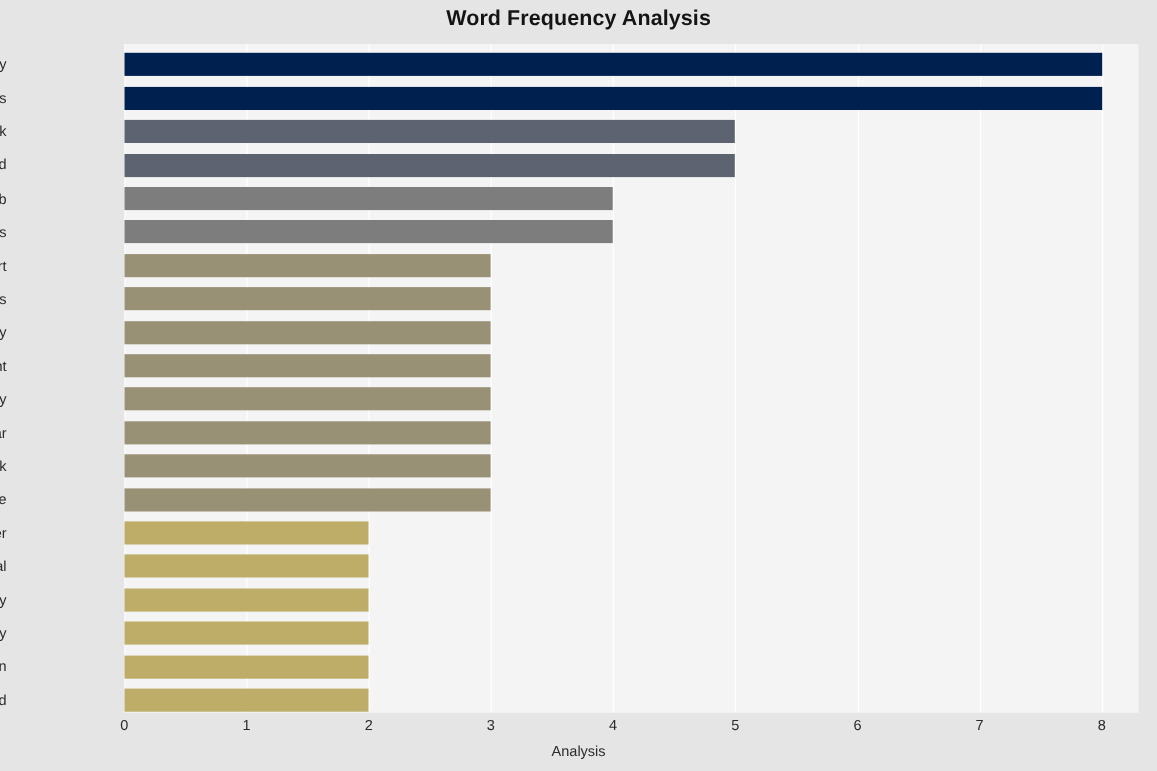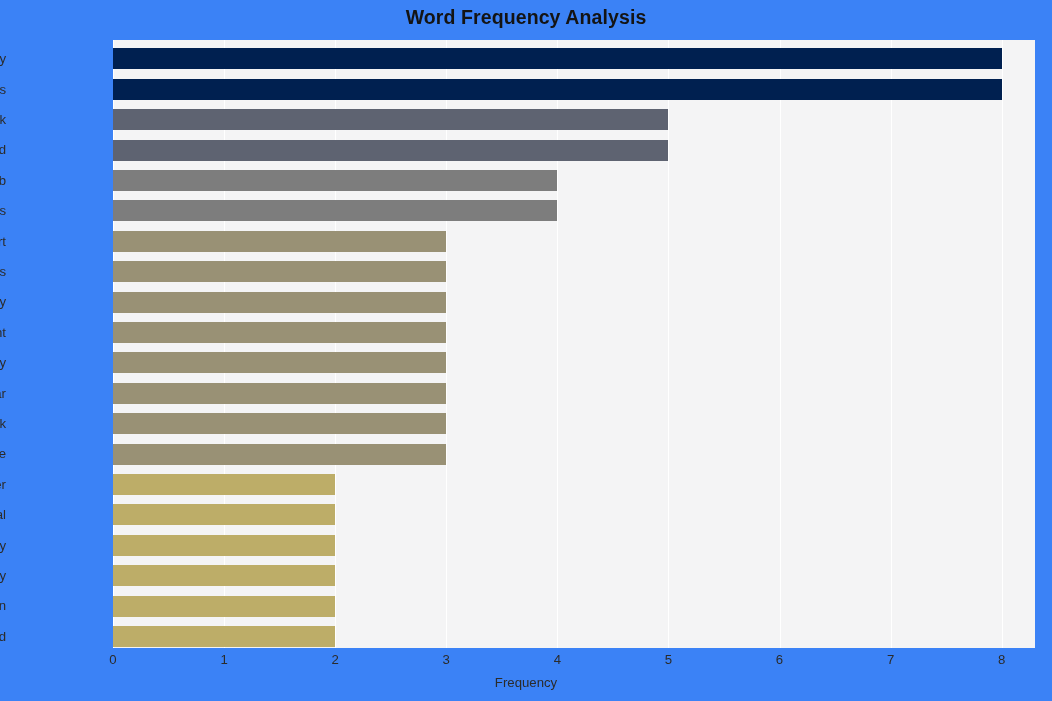--- a/index.html
+++ b/index.html
@@ -10,21 +10,21 @@
   body {
     width: 1052px;
     height: 701px;
     font-family: "Liberation Sans", sans-serif;
     overflow: hidden;
   }
   #chart-root {
     position: relative;
     width: 1052px;
     height: 701px;
-    background: #3b82f6;
+    background: #e5e5e5;
   }
   #chart-title {
     position: absolute;
     left: 0;
     top: 6px;
     width: 1052px;
     text-align: center;
     font-size: 19.5px;
     font-weight: bold;
     color: #141414;
@@ -203,14 +203,14 @@
       <div class="xtick" style="left: 224.084px;">1</div>
       <div class="xtick" style="left: 335.169px;">2</div>
       <div class="xtick" style="left: 446.253px;">3</div>
       <div class="xtick" style="left: 557.337px;">4</div>
       <div class="xtick" style="left: 668.422px;">5</div>
       <div class="xtick" style="left: 779.506px;">6</div>
       <div class="xtick" style="left: 890.59px;">7</div>
       <div class="xtick" style="left: 1001.67px;">8</div>
     </div>
 
-  <div id="xaxis-label">Frequency</div>
+  <div id="xaxis-label">Analysis</div>
 </div>
 
 </body></html>

